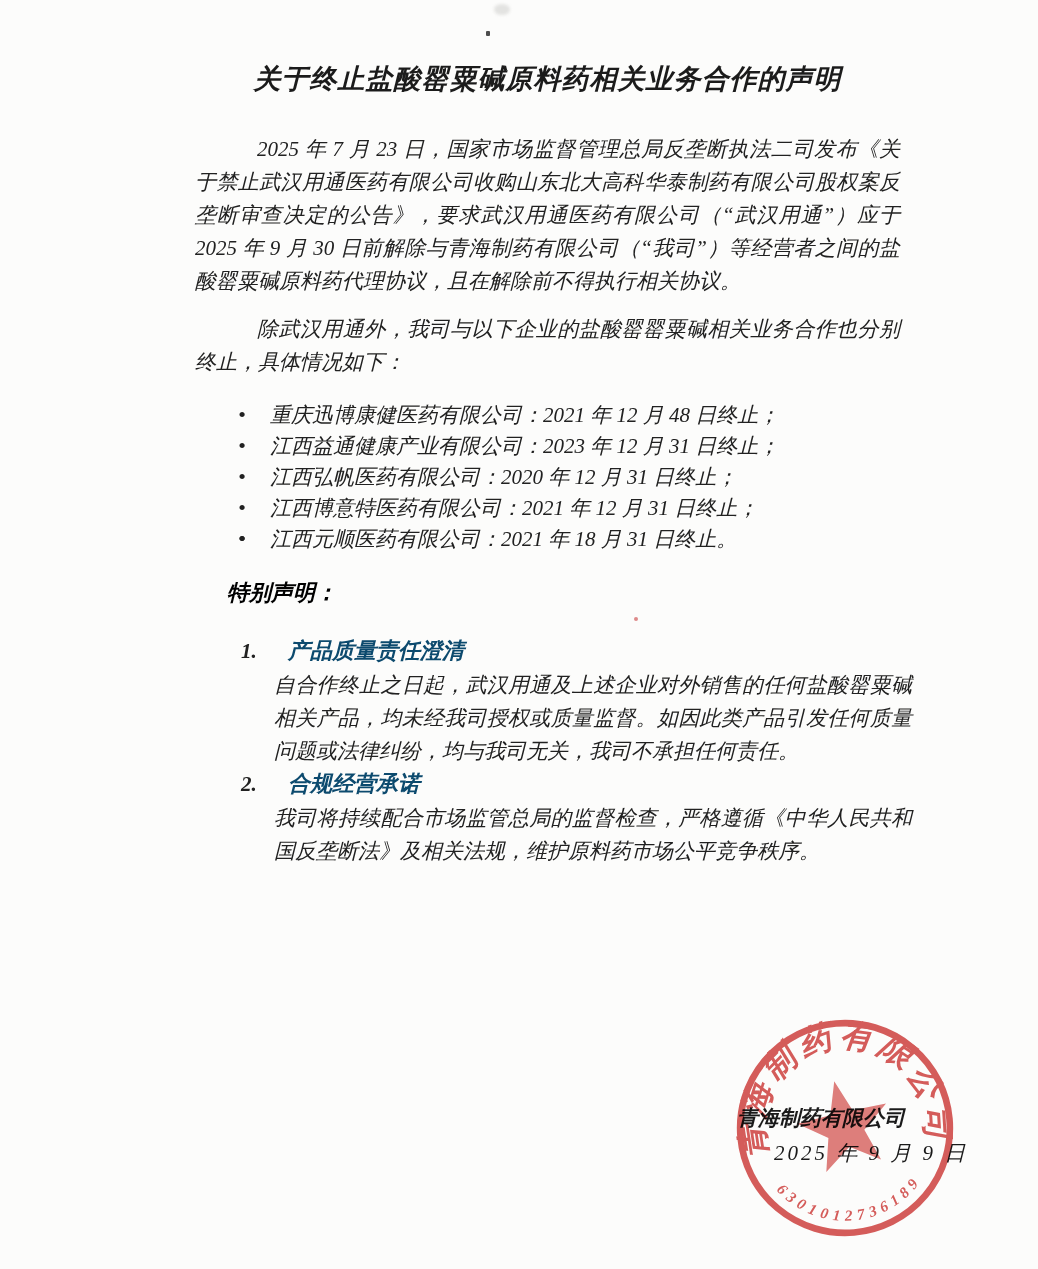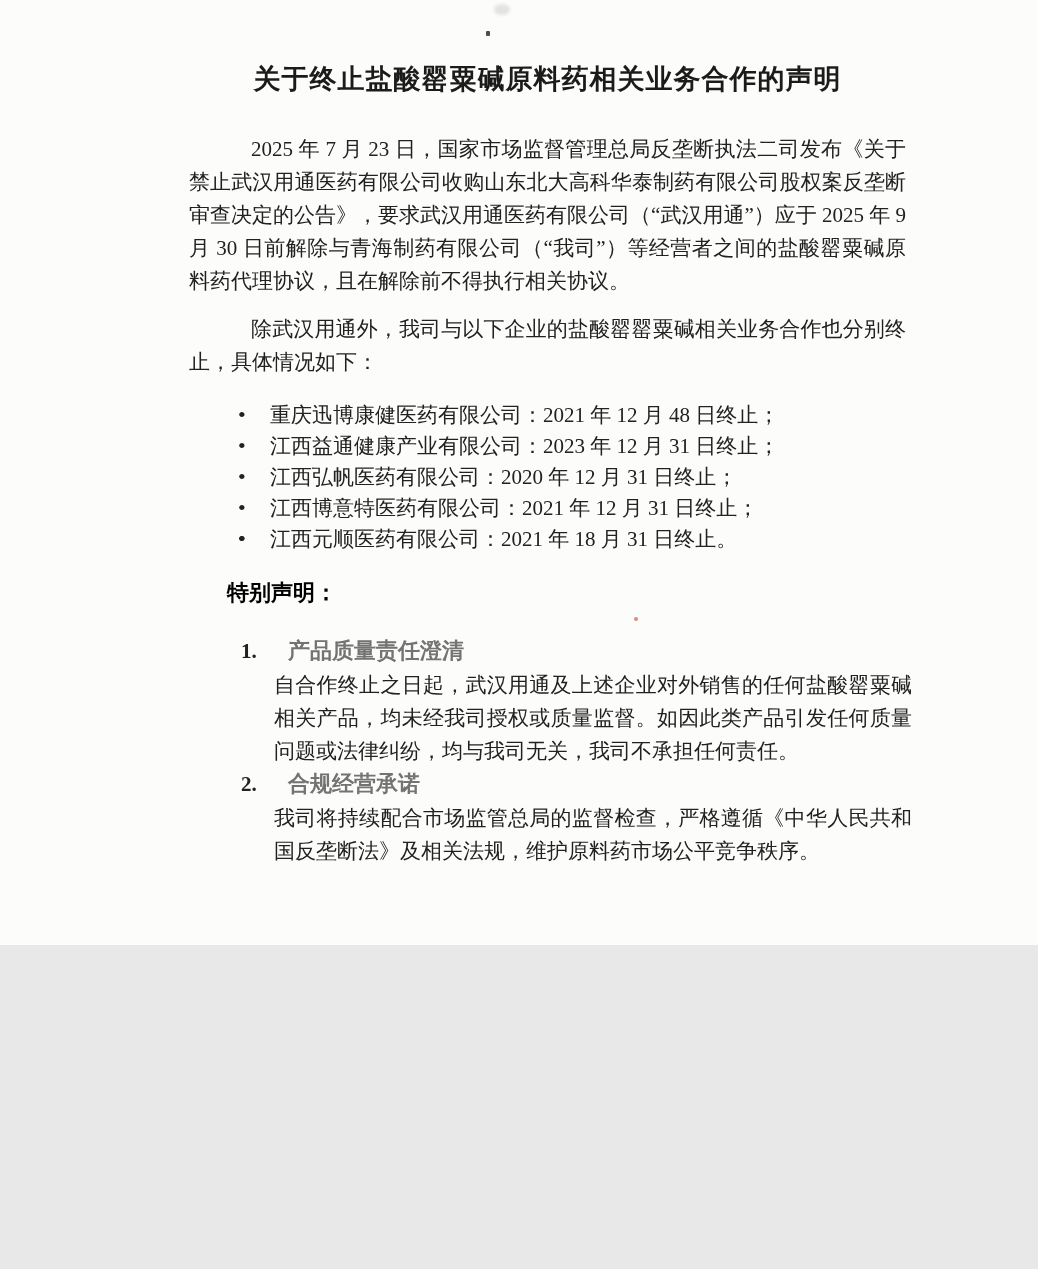--- a/index.html
+++ b/index.html
@@ -1,60 +1,61 @@
 <!DOCTYPE html>
 <html><head>
 <meta charset="utf-8">
 <style>
   html,body{margin:0;padding:0;background:#e8e8e8;}
   .page{
     position:relative;
-    width:1038px;height:945px;
+    width:1038px;height:1269px;
     margin:0 auto;
     background:#fcfcfb;
     overflow:hidden;
     color:#212121;
+    font-style:italic;
   }
   .doc{
     position:absolute;left:183px;top:0;width:729px;
     font-family:"Liberation Serif", serif;
     font-size:21px;line-height:33px;
     text-align:justify;
   }
   .title{
     margin:62px 0 0 0;
     font-family:"Liberation Sans", sans-serif;
     font-weight:bold;
     font-size:27px;line-height:34px;
     text-align:center;
     letter-spacing:1px;
     color:#1b1b1b;
   }
-  .para{margin:6px;text-indent:62px;}
+  .para{margin:12px;text-indent:62px;}
   .para.p1{margin-top:37px;}
   .para.p2{margin-top:14px;}
   .para.p3{margin-top:15px;}
   .term-list{list-style:none;margin:21px 0 0 0;padding:0;}
   .term-item{position:relative;line-height:31px;padding-left:87px;text-align:left;}
   .bullet{position:absolute;left:55px;top:-1px;font-size:22px;}
   .special-heading{
     margin:23px 0 0 44px;
     font-family:"Liberation Sans", sans-serif;
     font-weight:bold;font-size:22px;line-height:30px;
     color:#000000;
   }
   .sec-head{margin-top:28px;line-height:30px;}
   .sec-head.second{margin-top:1px;}
   .sec-num{
     display:inline-block;margin-left:58px;width:47px;
     font-family:"Liberation Serif", serif;font-weight:bold;font-size:21px;
   }
   .sec-title{
     font-family:"Liberation Sans", sans-serif;
-    font-weight:bold;font-size:22px;color:#737373;
+    font-weight:bold;font-size:22px;color:#0c4a6e;
   }
   .sec-body{margin:3px 0 0 91px;text-align:justify;}
   .sign-name{
     position:absolute;left:737px;top:1103px;
     font-family:"Liberation Serif", serif;
     font-weight:bold;font-size:21px;line-height:30px;color:#1a1a1a;
     white-space:nowrap;z-index:2;
   }
   .sign-date{
     position:absolute;left:774px;top:1138px;

